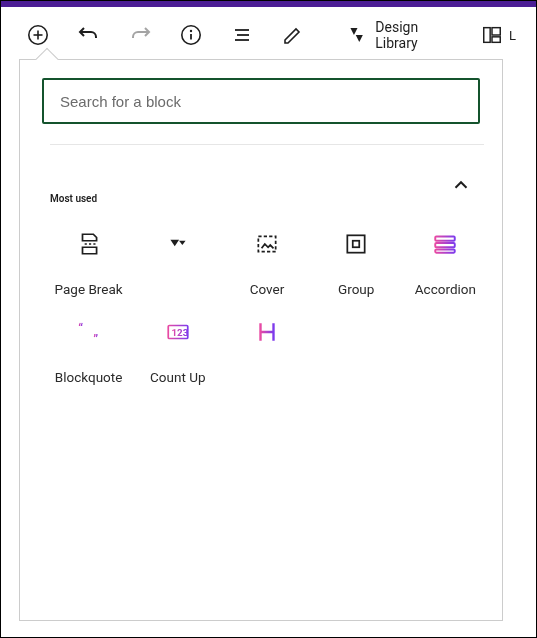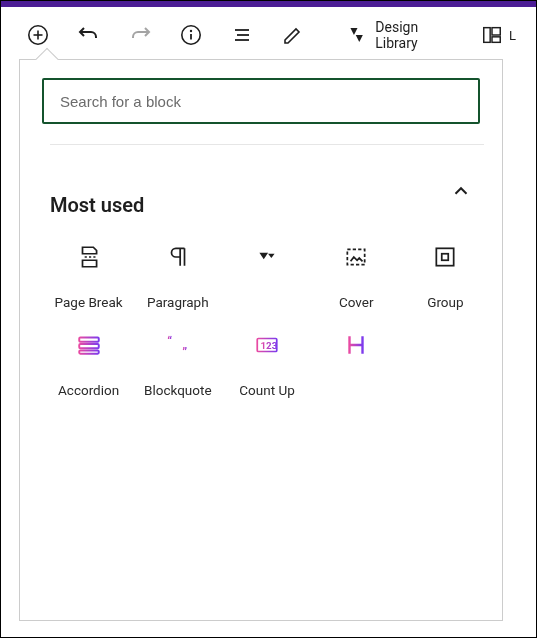--- a/index.html
+++ b/index.html
@@ -105,21 +105,21 @@
       border-top: 1px solid #e6e6e6;
       margin: 0 8px 6px 8px;
     }
     .section-header {
       display: flex;
       align-items: center;
       justify-content: space-between;
       padding: 14px 20px 20px 8px;
       cursor: pointer;
     }
-    .section-title { font-size: 20px; font-weight: 600; margin-top: 28px; }
+    .section-title { font-size: 10px; font-weight: 600; margin-top: 28px; }
 
     .blocks-grid {
       display: grid;
       grid-template-columns: repeat(5, 1fr);
       column-gap: 0;
       row-gap: 40px;
       padding: 0 6px 24px 6px;
       gap: 8px;
     }
     .block-item {
@@ -233,28 +233,20 @@
 
       <div class="block-item">
         <div class="block-icon">
           <svg viewBox="0 0 24 24">
               <path d="M6 3h10l3 3v3H6zM6 15h13v6H6z M8 12h2 M12 12h2 M16 12h2" fill="none" stroke="#1e1e1e" stroke-width="1.6"></path>
             </svg>
         </div>
         <span class="block-label">Page Break</span>
       </div>
 
-      <div class="block-item">
-        <div class="block-icon">
-          <svg viewBox="0 0 24 24">
-              <path d="M10 4h8M14 4v16M18 4v16M10 4a4 4 0 0 0 0 8h4" fill="none" stroke="#1e1e1e" stroke-width="1.6"></path>
-            </svg>
-        </div>
-        <span class="block-label">Paragraph</span>
-      </div>
 
       <div class="block-item">
         <div class="block-icon">
           <svg viewBox="0 0 24 24">
               <polygon points="5,8 13,8 9,14" fill="#1e1e1e"></polygon>
               <polygon points="13,9 19,9 16,13" fill="#1e1e1e"></polygon>
             </svg>
         </div>
       </div>
 

